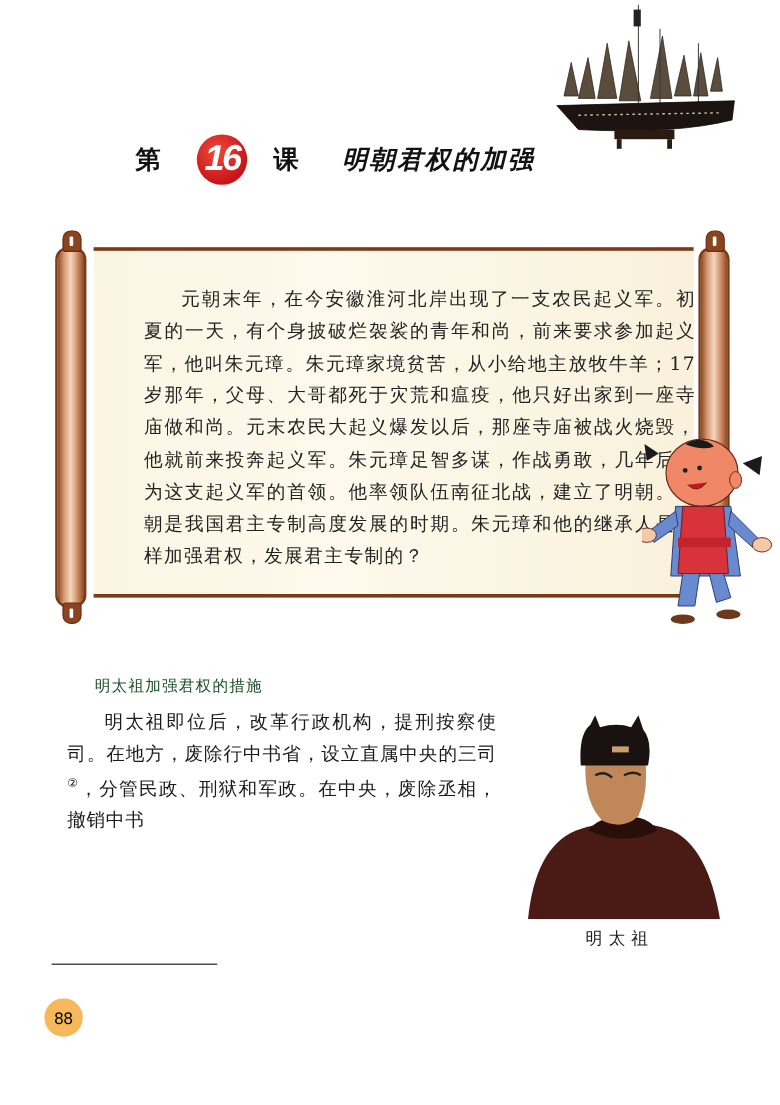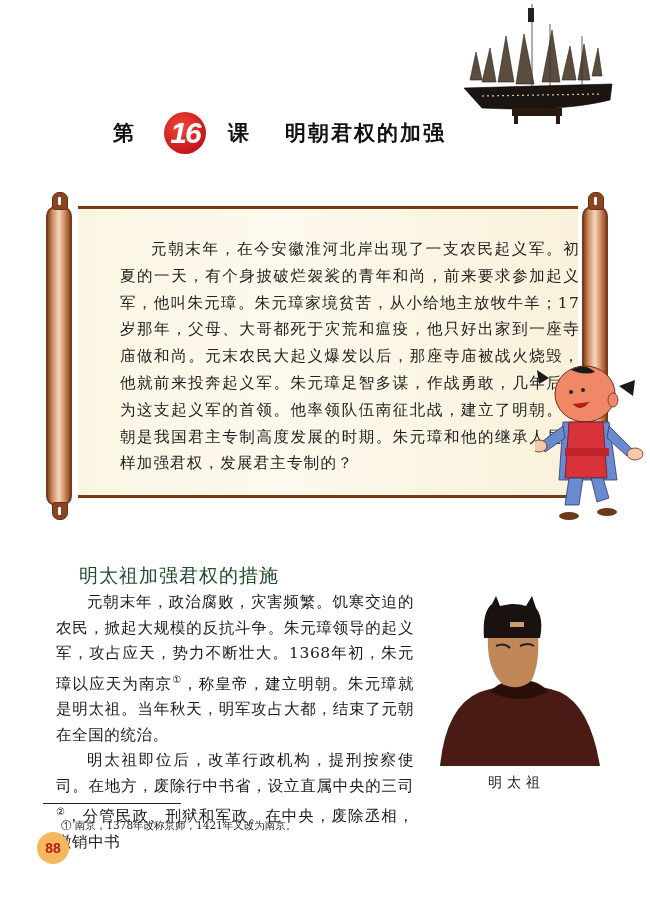--- a/index.html
+++ b/index.html
@@ -47,21 +47,21 @@
       font-style: italic;
       font-weight: bold;
       font-size: 30px;
       display: flex;
       align-items: center;
       justify-content: center;
       letter-spacing: -2px;
       margin-right: 22px;
     }
     .lesson-title .ke { margin-right: 36px; }
-    .lesson-title .name { letter-spacing: 2px; }
+    .lesson-title .name { letter-spacing: 2px; font-style: italic; }
 
     
     .scroll {
       position: absolute;
       left: 42px;
       top: 192px;
       width: 560px;
       height: 330px;
     }
     .scroll-paper {
@@ -127,21 +127,21 @@
       width: 115px;
       height: 165px;
     }
 
     
     .section-heading {
       position: absolute;
       left: 79px;
       top: 563px;
       font-family: Liberation Sans, sans-serif;
-      font-size: 19px;
+      font-size: 13px;
       color: #1e4d2b;
       letter-spacing: 1px;
     }
     .body-text {
       position: absolute;
       left: 56px;
       top: 590px;
       width: 358px;
       font-family: "DejaVu Serif", "Liberation Serif", serif;
       font-size: 15.5px;
@@ -196,25 +196,24 @@
     .page-number {
       position: absolute;
       left: 37px;
       top: 832px;
       width: 32px;
       height: 32px;
       border-radius: 50%;
       background: #f5b85a;
       font-family: "Liberation Sans", sans-serif;
       font-size: 14px;
-      color: #b91c1c;
+      color: #000000;
       display: flex;
       align-items: center;
       justify-content: center;
-      font-weight: bold;
     }
   </style>
 </head>
 <body>
 
 <svg class="ship" viewBox="0 0 160 125">
   <g fill="#5a4d3e" stroke="#2a2018" stroke-width="0.6">
     <polygon points="8,80 14,52 20,80"></polygon>
     <polygon points="20,82 28,48 34,82"></polygon>
     <polygon points="36,82 44,36 52,82"></polygon>
@@ -278,39 +277,35 @@
   <path d="M34,118 L30,145 L44,145 L48,118 Z" fill="#6a8ad0" stroke="#2a3a6a" stroke-width="0.8"></path>
   <path d="M56,118 L62,142 L74,138 L68,118 Z" fill="#6a8ad0" stroke="#2a3a6a" stroke-width="0.8"></path>
   <ellipse cx="34" cy="156" rx="10" ry="4" fill="#6a3a1a"></ellipse>
   <ellipse cx="72" cy="152" rx="10" ry="4" fill="#6a3a1a"></ellipse>
 </svg>
 
 <div class="section-heading">明太祖加强君权的措施</div>
 
 <div class="body-text">
   <p>
-    <span>元朝末年，政治腐败，灾害频繁。饥寒交迫的农民，掀起大规模的反抗斗争。朱元璋领导的起义军，攻占应天，势力不断壮大。1368年初，朱元璋以应天为南京</span><sup>①</sup><span>，称皇帝，建立明朝。朱元璋就是明太祖。当年秋天，明军攻占大都，结束了元朝在全国的统治。</span>
-  </p>
-  <p>
     <span>明太祖即位后，改革行政机构，提刑按察使司。在地方，废除行中书省，设立直属中央的三司</span><sup>②</sup><span>，分管民政、刑狱和军政。在中央，废除丞相，撤销中书</span>
   </p>
 </div>
 
 <svg class="portrait" viewBox="0 0 160 170">
 
   <path d="M0,170 Q6,110 40,96 Q80,82 120,96 Q150,110 160,170 Z" fill="#4a1a14"></path>
   <path d="M50,96 Q80,110 108,96 Q100,84 80,84 Q60,84 50,96 Z" fill="#2a0e0a"></path>
 
   <path d="M48,38 Q46,72 62,88 Q80,96 92,84 Q100,66 98,40 Z" fill="#c08858"></path>
   <path d="M56,50 Q64,46 70,52" stroke="#222" stroke-width="2" fill="none"></path>
   <path d="M80,50 Q88,46 94,50" stroke="#222" stroke-width="2" fill="none"></path>
 
   <path d="M44,42 Q42,16 52,8 L56,0 L60,10 Q74,6 86,10 L92,0 L96,12 Q104,22 100,42 Z" fill="#1a1210"></path>
   <rect x="70" y="26" width="14" height="5" fill="#c8a070"></rect>
 </svg>
 <div class="portrait-caption">明太祖</div>
 
 <div class="footnote-rule"></div>
 <div class="footnotes">
-  <p>① 南京，1378年改称京师，1421年又改为南京。</p>
 </div>
 
 <div class="page-number">88</div>
 
 </body></html>

